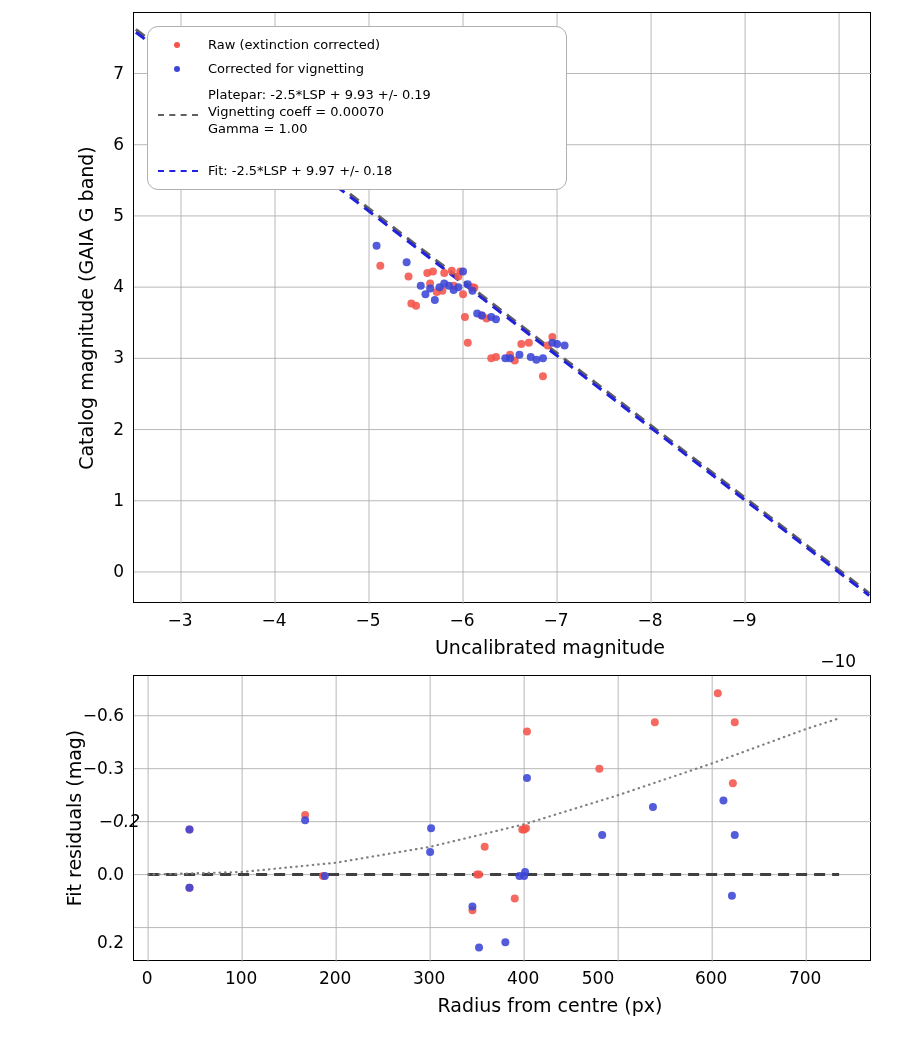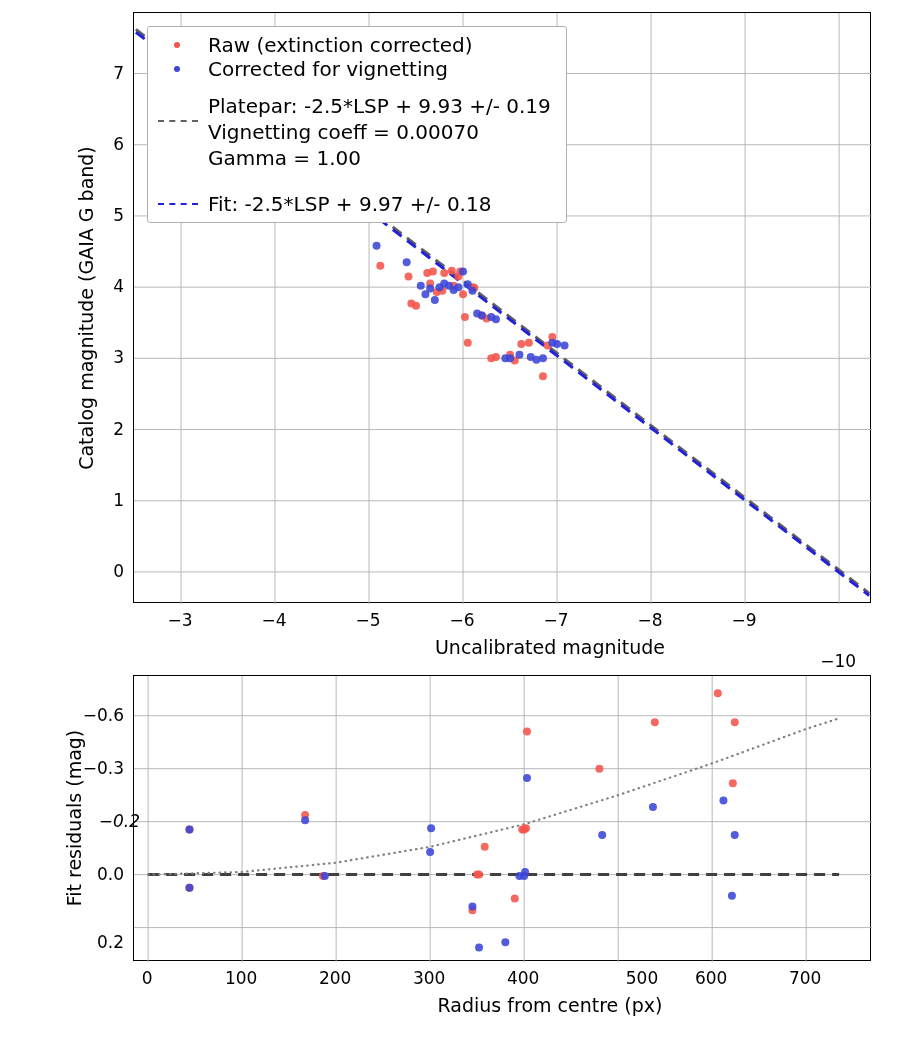--- a/index.html
+++ b/index.html
@@ -65,23 +65,23 @@
     transform-origin: 0 0;
     transform: rotate(-90deg) translate(-50%, 0);
   }
 
   
   .legend {
     position: absolute;
     box-sizing: border-box;
     background: #ffffff;
     border: 1px solid #b0b0b0;
-    border-radius: 3px;
+    border-radius: 11px;
     padding: 6px 9px 6px 8px;
-    font-size: 20px;
+    font-size: 13px;
     line-height: 1.32;
   }
   .legend-row {
     display: flex;
     align-items: center;
     height: 24px;
   }
   .legend-row.tall {
     height: auto;
     align-items: flex-start;
@@ -276,21 +276,21 @@
       <div class="tick y" style="left: 124px; top: 214.934px;">5</div>
       <div class="tick y" style="left: 124px; top: 143.729px;">6</div>
       <div class="tick y" style="left: 124px; top: 72.5241px;">7</div>
       <div class="axis-title x" style="left: 502px; top: 636px;">Uncalibrated magnitude</div>
       <div class="axis-title y" style="left: 75px; top: 307.5px;">Catalog magnitude (GAIA G band)</div>
       <div class="tick x" style="left: 147.102px; top: 968px;">0</div>
       <div class="tick x" style="left: 241.115px; top: 968px;">100</div>
       <div class="tick x" style="left: 335.127px; top: 968px;">200</div>
       <div class="tick x" style="left: 429.14px; top: 968px;">300</div>
       <div class="tick x" style="left: 523.153px; top: 968px;">400</div>
-      <div class="tick x" style="left: 642px; top: 968px;">500</div>
+      <div class="tick x" style="left: 598px; top: 968px;">500</div>
       <div class="tick x" style="left: 711.178px; top: 968px;">600</div>
       <div class="tick x" style="left: 805.191px; top: 968px;">700</div>
       <div class="tick y" style="left: 124px; top: 714.722px;">−0.6</div>
       <div class="tick y" style="left: 124px; top: 767.685px;">−0.3</div>
       <div class="tick y" style="left: 140px; top: 820.648px; font-style: italic;">−0.2</div>
       <div class="tick y" style="left: 124px; top: 873.611px;">0.0</div>
       <div class="tick y" style="left: 124px; top: 926.574px; margin-top: 15px;">0.2</div>
       <div class="axis-title x" style="left: 502px; top: 994px;">Radius from centre (px)</div>
       <div class="axis-title y" style="left: 63px; top: 818px;">Fit residuals (mag)</div>
     </div>
@@ -301,21 +301,21 @@
         <span class="dot" style="background:#f4544a;"></span>
       </span>
       <span class="legend-label">Raw (extinction corrected)</span>
     </div>
     <div class="legend-row">
       <span class="legend-key">
         <span class="dot" style="background:#3b46d6;"></span>
       </span>
       <span class="legend-label">Corrected for vignetting</span>
     </div>
-    <div class="legend-row tall" style="margin-top:12px;">
+    <div class="legend-row tall" style="margin-top:6px;">
       <span class="legend-key" style="margin-top:18px;">
         <span class="dash" style="border-top-color:#606060;"></span>
       </span>
       <span class="legend-label legend-multiline">Platepar: -2.5*LSP + 9.93 +/- 0.19
 Vignetting coeff = 0.00070
 Gamma = 1.00</span>
     </div>
     <div class="legend-row" style="margin-top:21px;">
       <span class="legend-key">
         <span class="dash" style="border-top-color:#2222dd;"></span>

